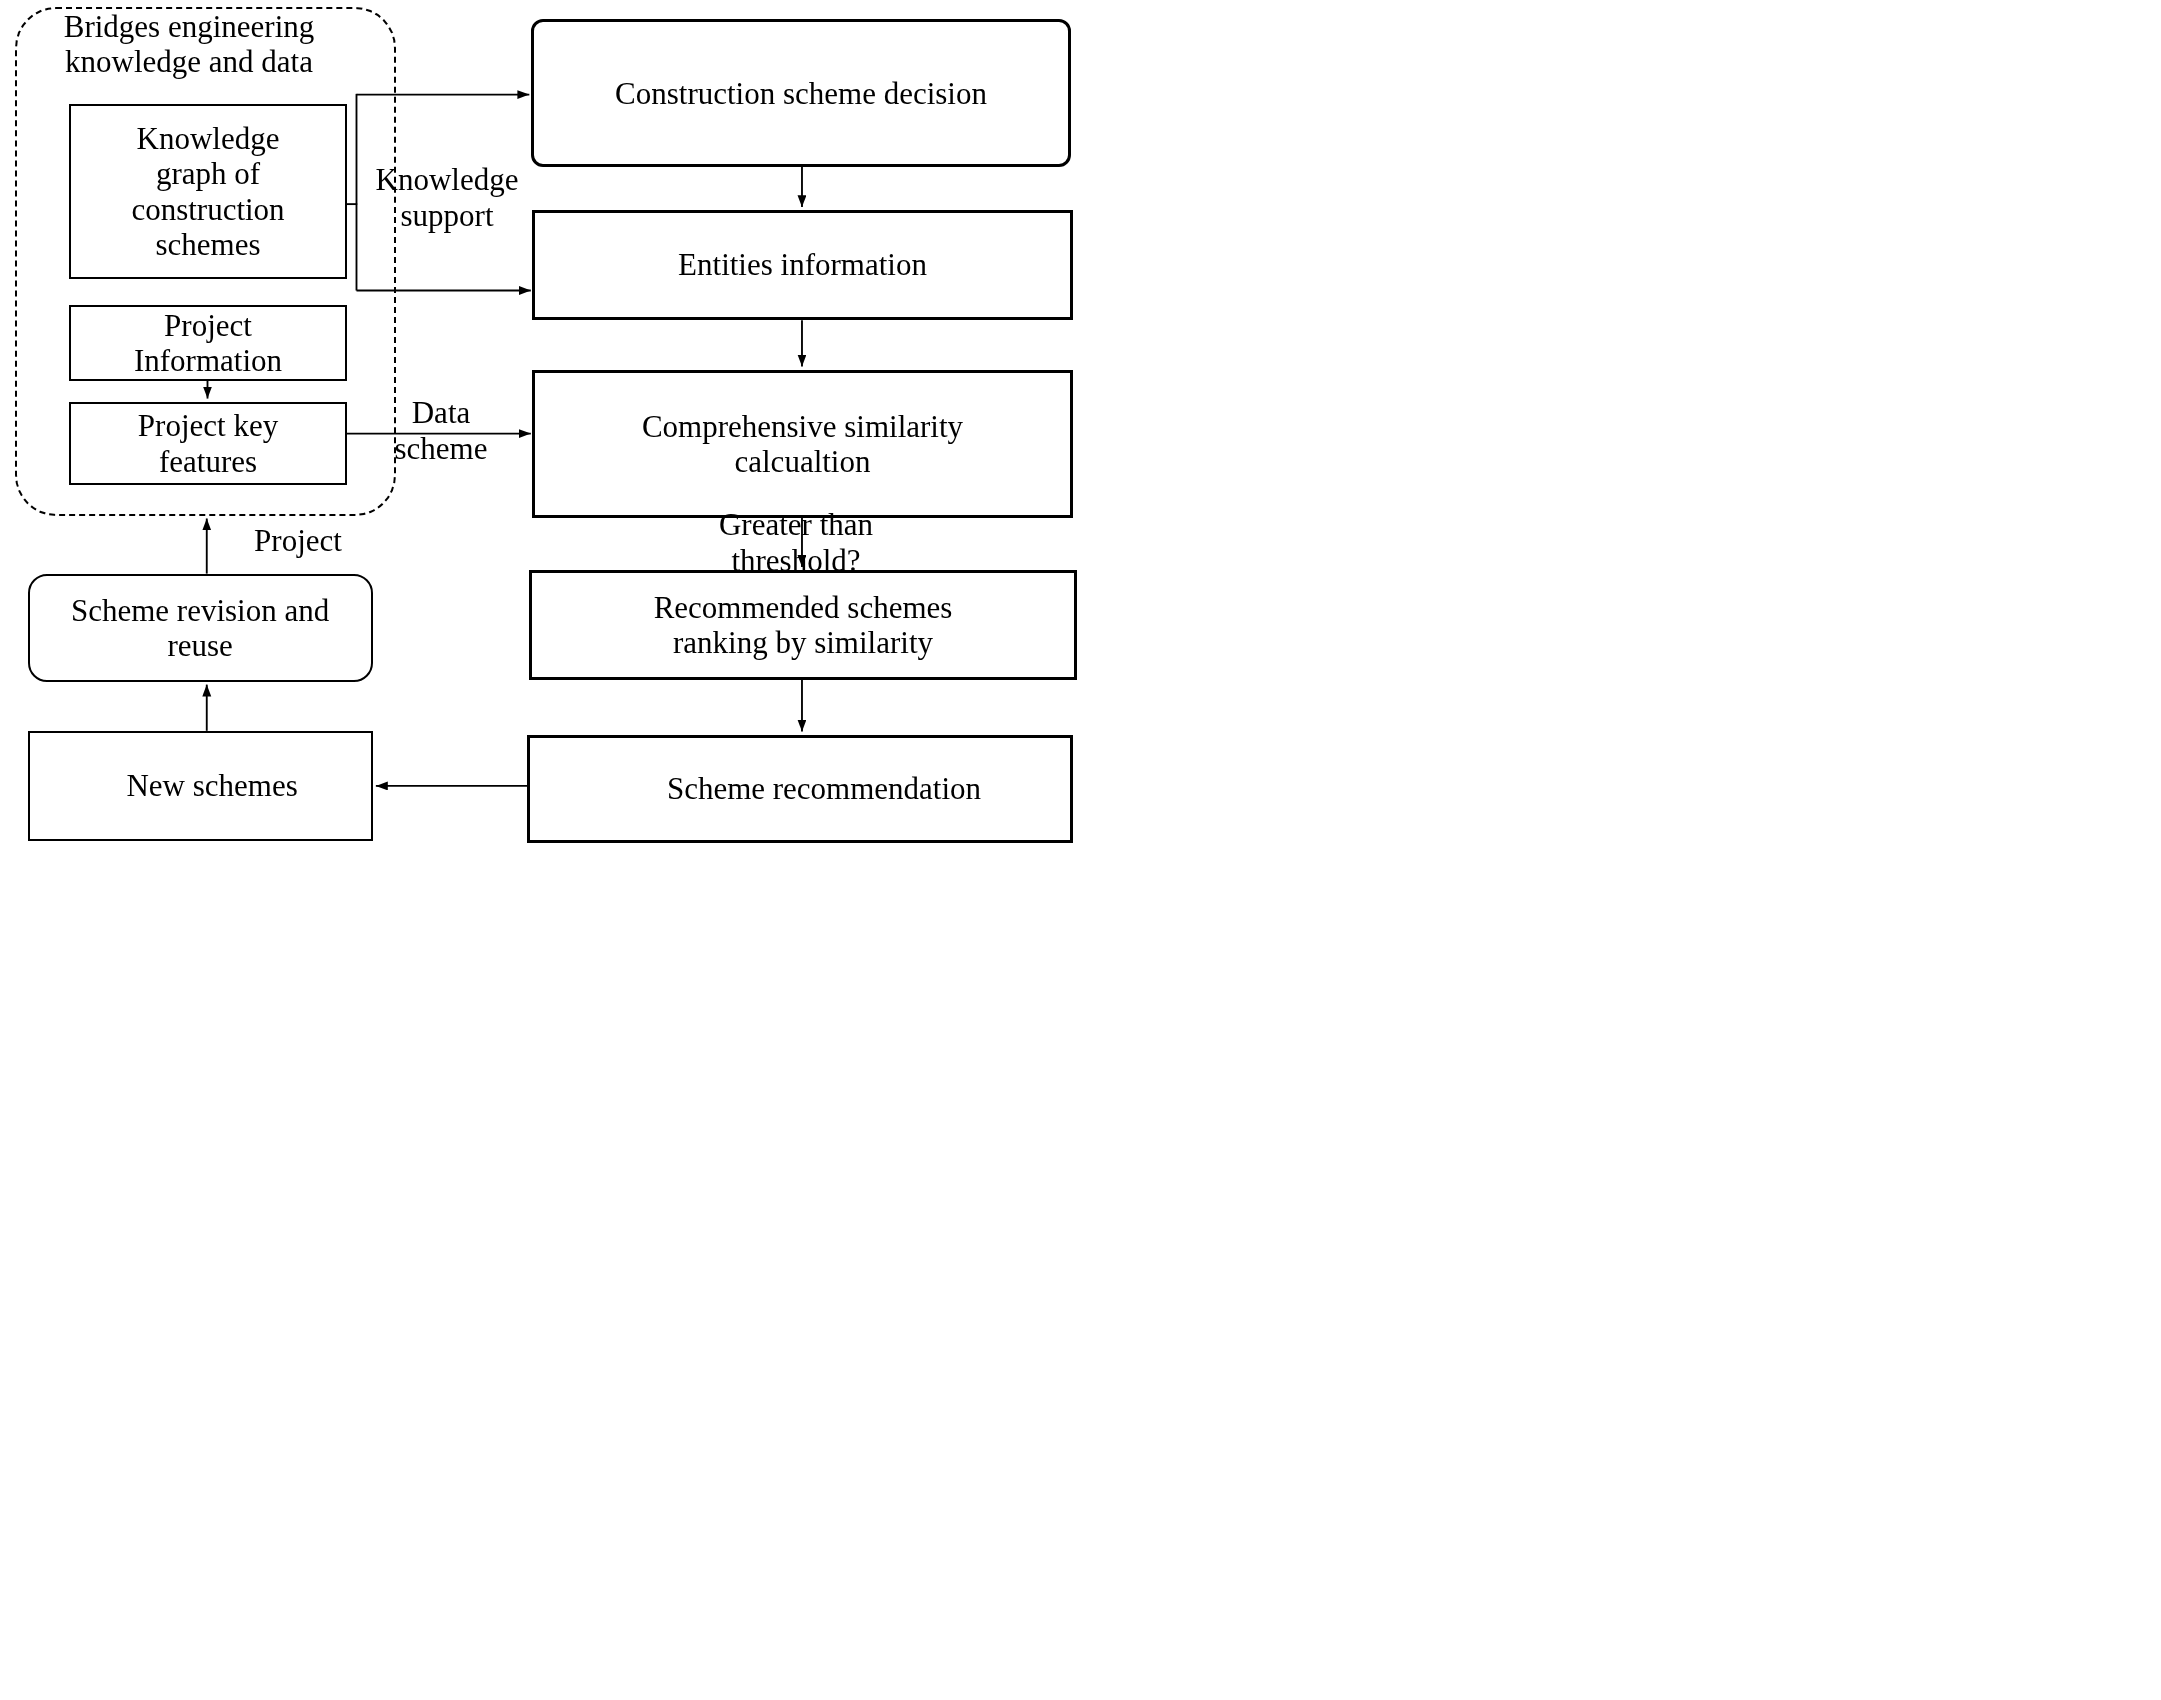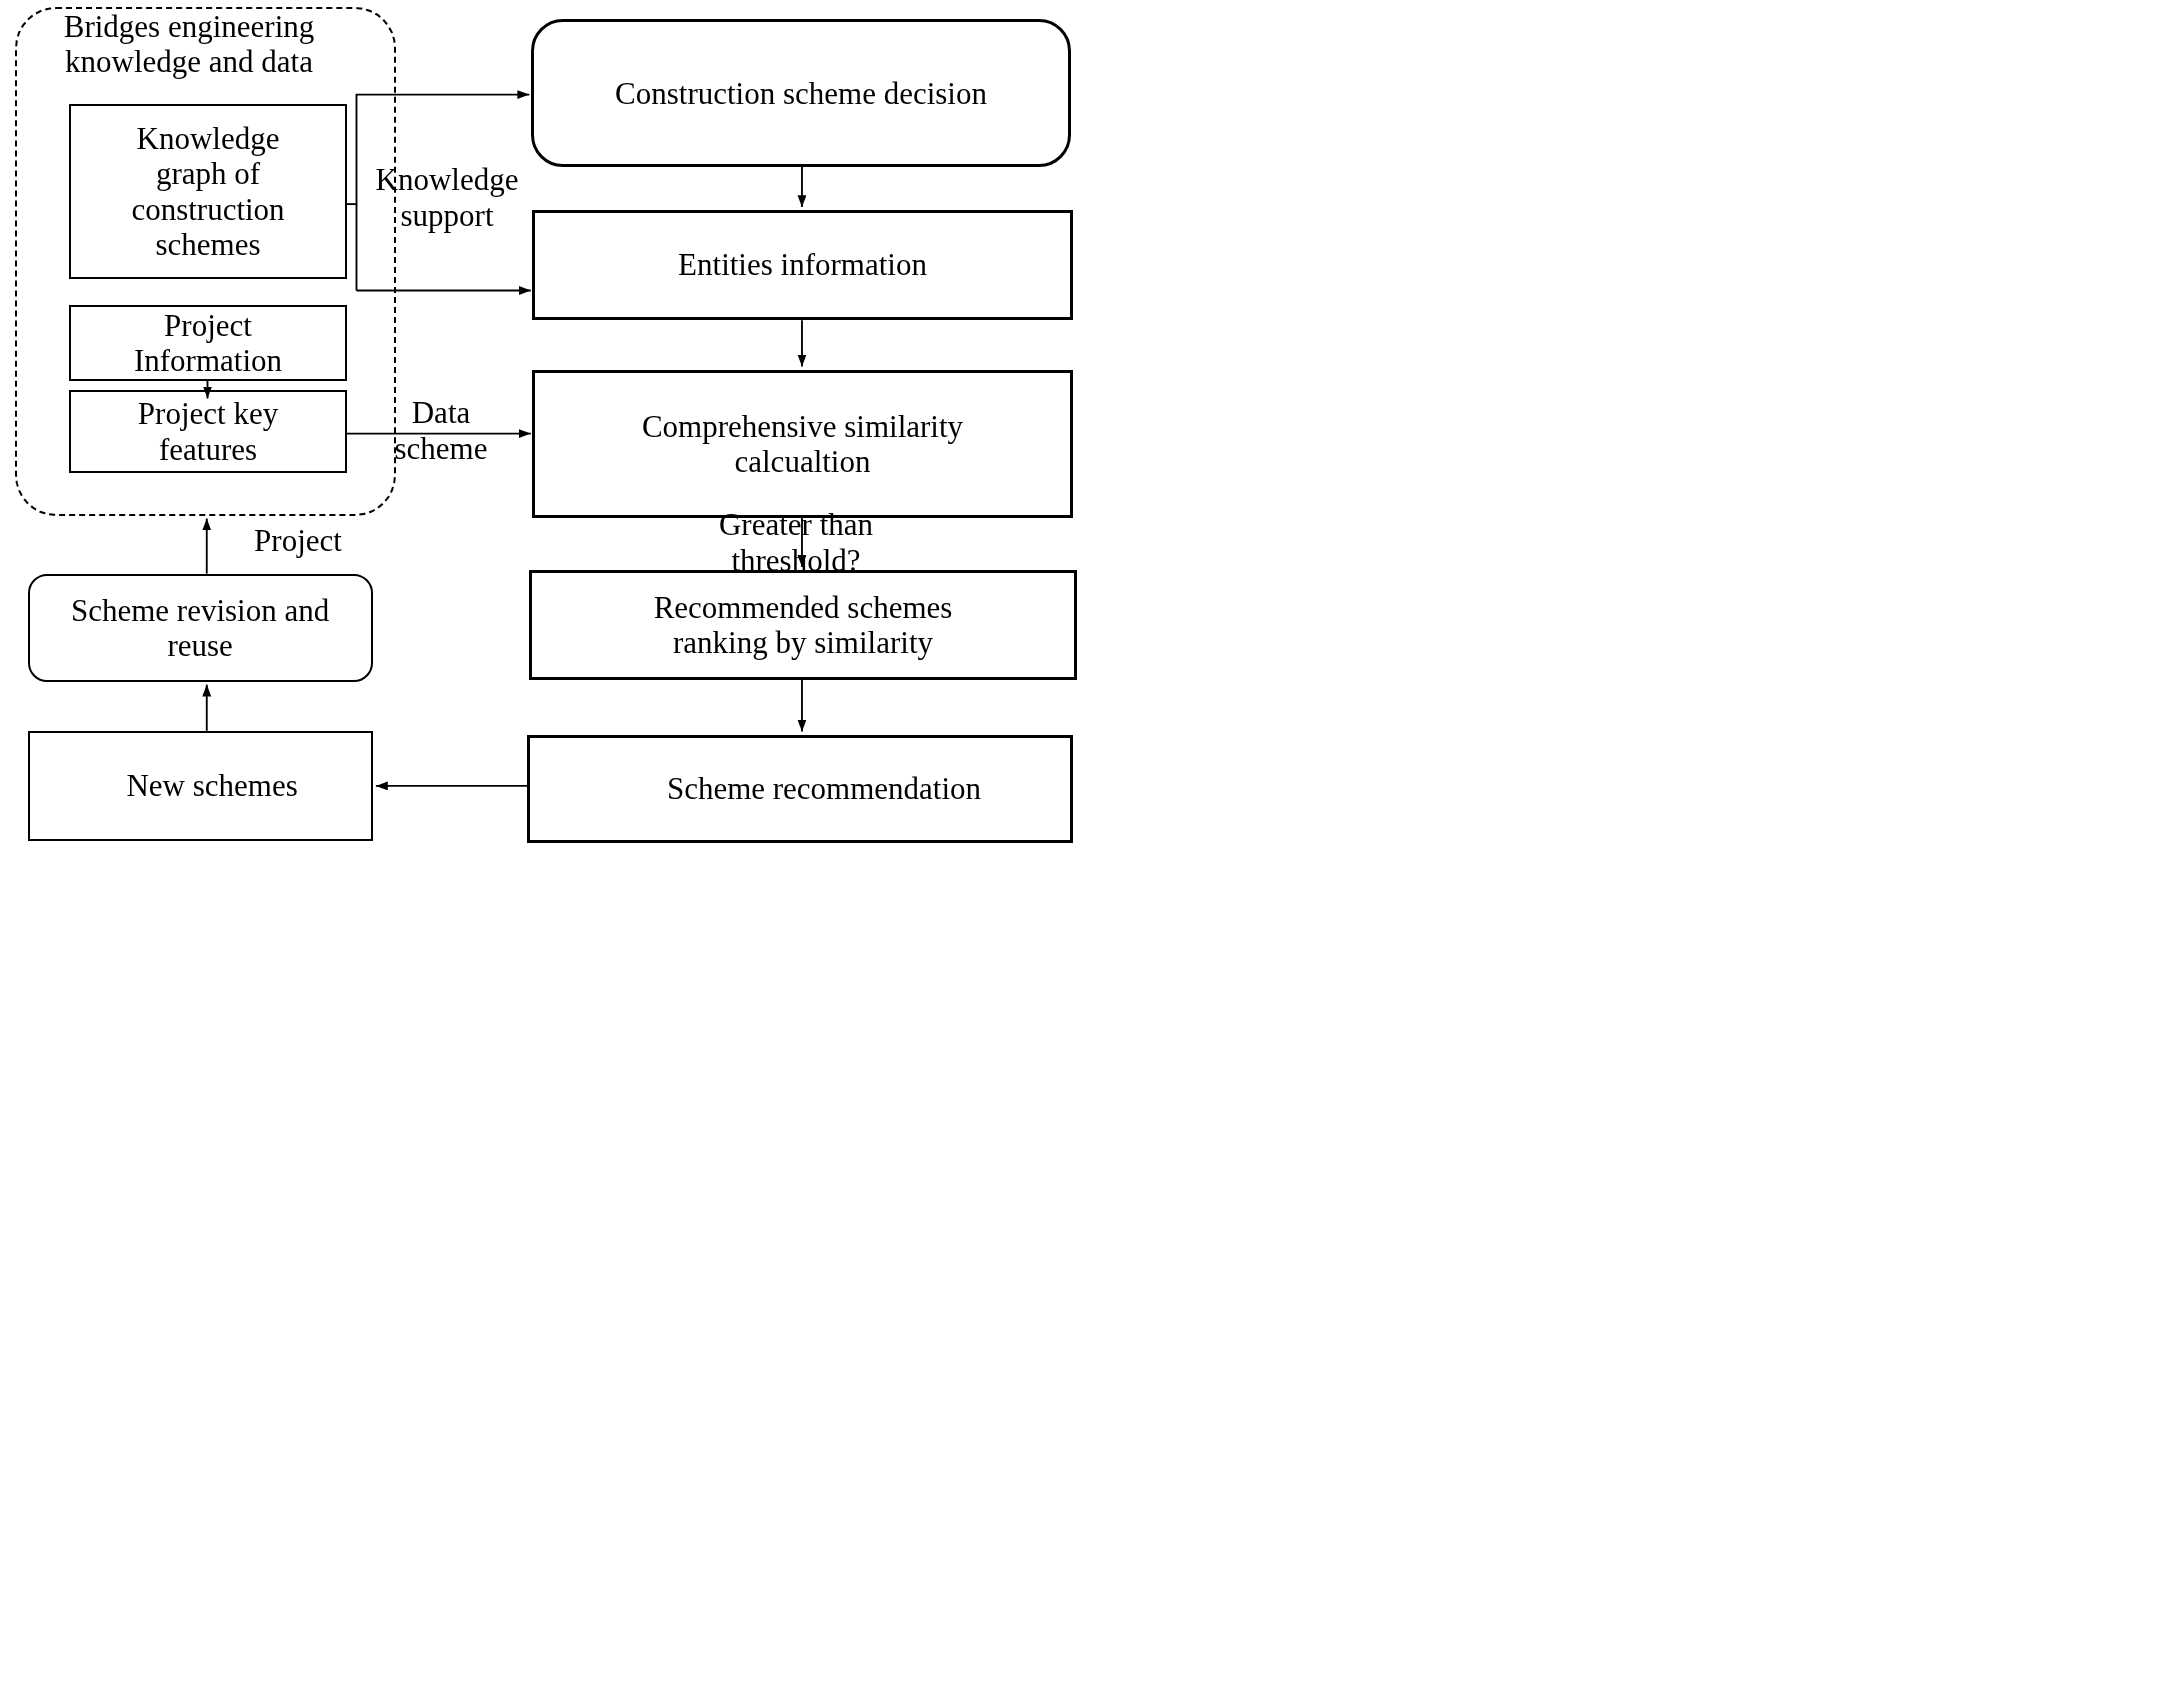--- a/index.html
+++ b/index.html
@@ -14,39 +14,39 @@
   .stage svg{position:absolute;left:0;top:0;z-index:1;pointer-events:none;}
   .node{
     position:absolute;box-sizing:border-box;z-index:2;
     display:flex;align-items:center;justify-content:center;
     text-align:center;border:2.2px solid var(--ink,#000000);
     background:transparent;font-size:31px;line-height:1.13;
   }
   .node.filled{background:var(--bg,#ffffff);}
   .label{white-space:pre-line;}
   .right-col{border-width:3px;}
-  .rounded{border-radius:32px;}
+  .rounded{border-radius:12px;}
   .dashed-container{
     position:absolute;box-sizing:border-box;z-index:2;
     left:15px;top:6.7px;width:381px;height:509px;
     border:2.2px dashed var(--ink,#000000);border-radius:41px;
     background:transparent;
   }
   .edge-label{
     position:absolute;z-index:3;transform:translateX(-50%);
     text-align:center;font-size:31px;line-height:1.15;white-space:pre-line;
   }
   .container-label{
     position:absolute;z-index:3;transform:translateX(-50%);
     text-align:center;font-size:31px;line-height:1.14;white-space:pre-line;
   }
   
   .n-kg {left:69px;  top:104px; width:278px; height:175px;}
   .n-pi {left:69px;  top:305px; width:278px; height:76px;}
-  .n-pkf{left:69px;  top:390px; width:278px; height:83px;}
+  .n-pkf{left:69px;  top:402px; width:278px; height:83px;}
   .n-srr{left:27.6px;  top:574px; width:345px; height:108px;border-radius:19px;}
   .n-ns {left:27.6px;  top:731px; width:345px; height:110px;padding-left:24px;}
   .n-csd{left:531px; top:19.4px;  width:540px; height:148px;}
   .n-ei {left:532px; top:210px; width:541px; height:110px;}
   .n-csc{left:532px; top:370px; width:541px; height:148px;}
   .n-rsr{left:529px; top:570px; width:548px; height:110px;}
   .n-sr {left:527px; top:735px; width:546px; height:108px;padding-left:48px;}
   .l-ct {left:189px; top:9px;}
   .l-ks {left:447px; top:162px;}
   .l-di {left:441px; top:395px;}

